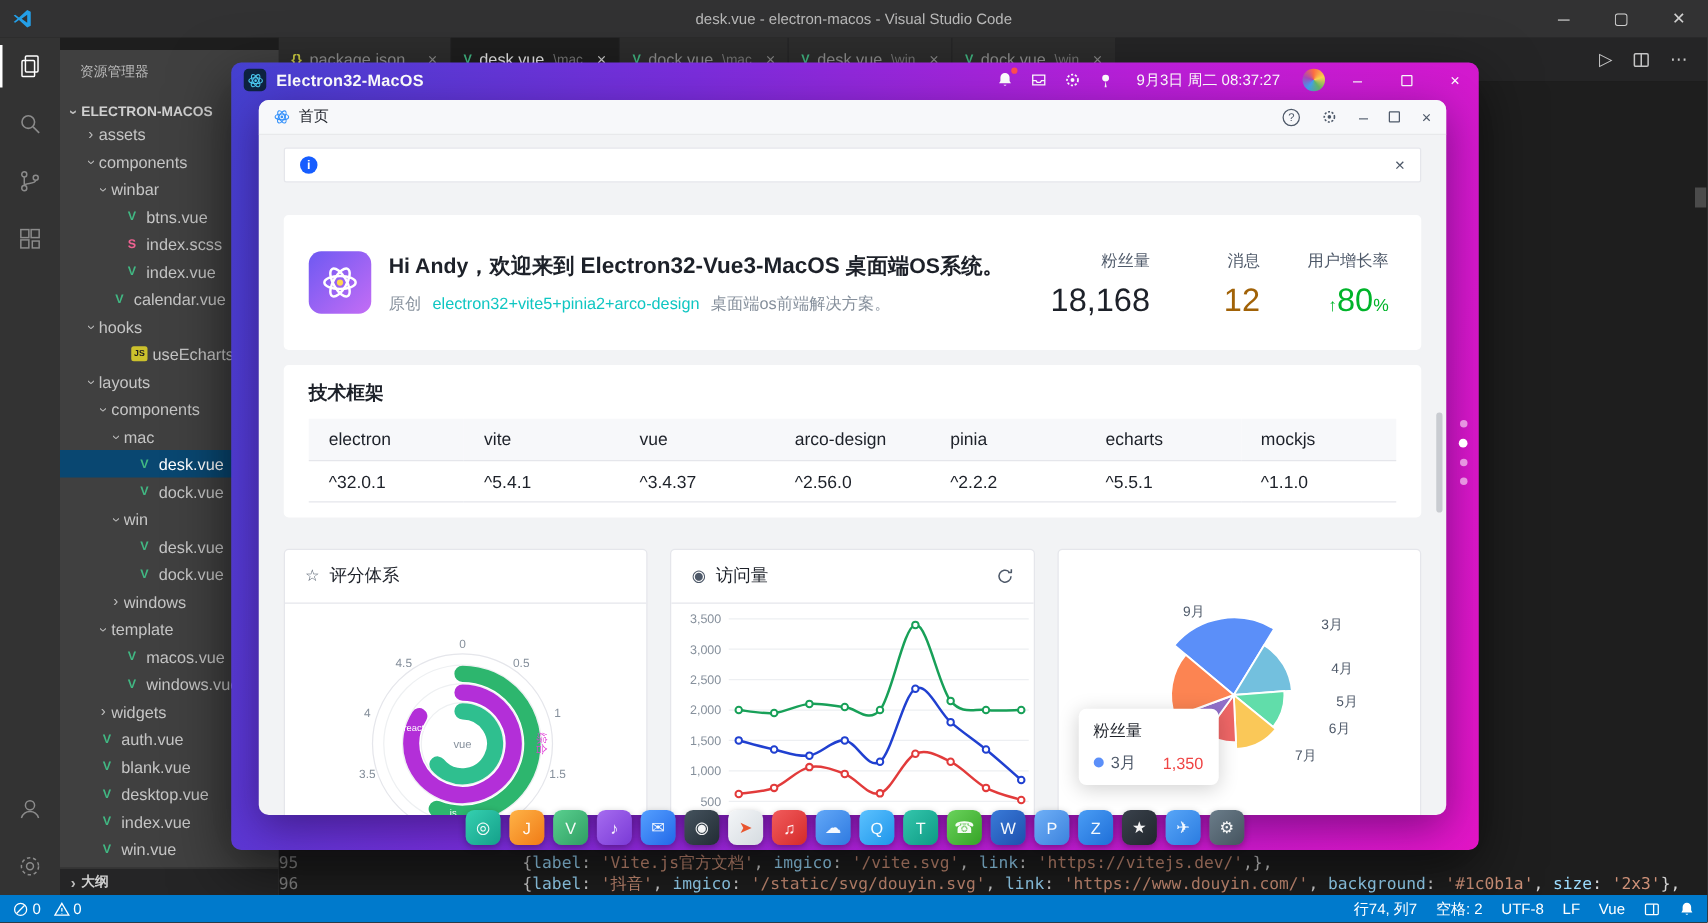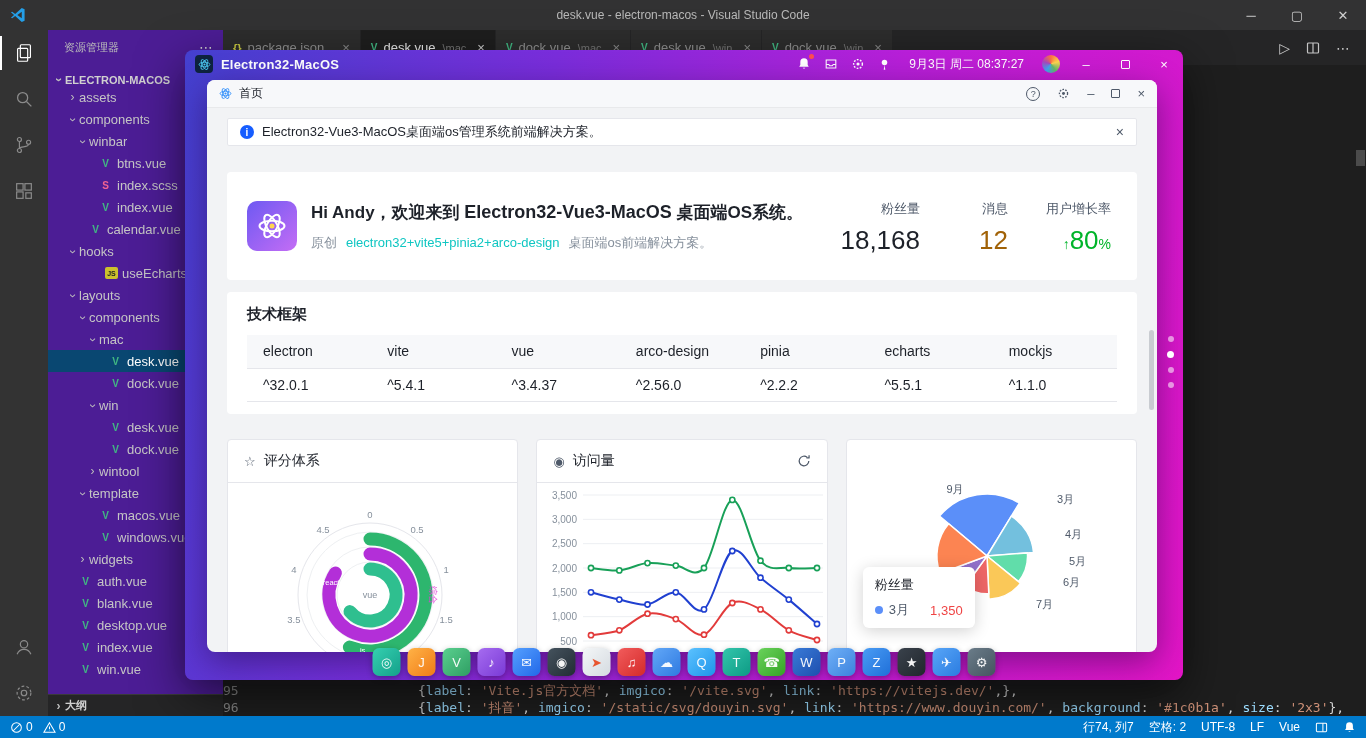--- a/index.html
+++ b/index.html
@@ -16,21 +16,21 @@
 .win-btn{width:46px;height:30px;display:flex;align-items:center;justify-content:center;font-size:13px;color:#cfcfcf;cursor:pointer}
 
 
 .activity-bar{position:absolute;left:0;top:30px;bottom:22px;width:48px;background:#333333;display:flex;flex-direction:column;align-items:center;z-index:5}
 .ab-item{width:48px;height:46px;display:flex;align-items:center;justify-content:center;position:relative;color:#8b8b8b;cursor:pointer}
 .ab-item.active{color:#fff}
 .ab-item.active::before{content:"";position:absolute;left:0;top:6px;bottom:6px;width:2px;background:#fff}
 .ab-spacer{margin-top:auto}
 
 
-.sidebar{position:absolute;left:48px;top:30px;bottom:22px;width:175px;background:#4c1d95;overflow:hidden;z-index:5}
+.sidebar{position:absolute;left:48px;top:40px;bottom:22px;width:175px;background:#404040;overflow:hidden;z-index:5}
 .sb-header{height:34px;display:flex;align-items:center;padding:0 10px 0 16px;font-size:11px;color:#bbb}
 .sb-more{margin-left:auto;color:#cfcfcf;font-size:14px;cursor:pointer}
 .root-row{height:22px;display:flex;align-items:flex-end;font-weight:700;font-size:11px;color:#d0d0d0;padding-left:4px;cursor:pointer}
 .tree-row{height:22px;display:flex;align-items:center;font-size:13px;color:#c5c5c5;cursor:pointer;white-space:nowrap}
 .tree-row.selected{background:#094771;color:#fff}
 .twisty{width:13px;flex:none;font-size:12px;color:#bdbdbd;display:inline-block;text-align:center;transform-origin:50% 55%}
 .twisty.open{transform:rotate(90deg)}
 .twisty-spacer{width:12px;flex:none;display:inline-block}
 .fi{width:15px;height:14px;margin-right:4px;display:flex;align-items:center;justify-content:center;font-size:10px;font-weight:700;border-radius:2px;flex:none}
 .fi-vue{color:#41b883}
@@ -278,21 +278,21 @@
           <span class="fi fi-vue">V</span>
           <span class="tree-label">desk.vue</span>
         </div>
         <div class="tree-row" style="padding-left: 48px;">
           <span class="twisty-spacer"></span>
           <span class="fi fi-vue">V</span>
           <span class="tree-label">dock.vue</span>
         </div>
         <div class="tree-row" style="padding-left: 38px;">
           <span class="twisty">›</span>
-          <span class="tree-label">wintool</span>
+          <span class="tree-label">windows</span>
         </div>
         <div class="tree-row" style="padding-left: 28px;">
           <span class="twisty open">›</span>
           <span class="tree-label">template</span>
         </div>
         <div class="tree-row" style="padding-left: 38px;">
           <span class="twisty-spacer"></span>
           <span class="fi fi-vue">V</span>
           <span class="tree-label">macos.vue</span>
         </div>
@@ -469,21 +469,20 @@
               <span class="iw-box"></span>
             </span>
           <span>×</span>
         </span>
       </div>
 
       <div class="content">
 
         <div class="alert">
           <span class="alert-info">i</span>
-          <span class="alert-text">Electron32-Vue3-MacOS桌面端os管理系统前端解决方案。</span>
           <span class="alert-close">×</span>
         </div>
 
         <div class="hero">
           <span class="hero-icon">
             <svg width="30" height="30" viewBox="0 0 24 24">
                 <g fill="none" stroke="#fff" stroke-width="1.6">
                   <ellipse cx="12" cy="12" rx="10" ry="4.2"></ellipse>
                   <ellipse cx="12" cy="12" rx="10" ry="4.2" transform="rotate(60 12 12)"></ellipse>
                   <ellipse cx="12" cy="12" rx="10" ry="4.2" transform="rotate(120 12 12)"></ellipse>

